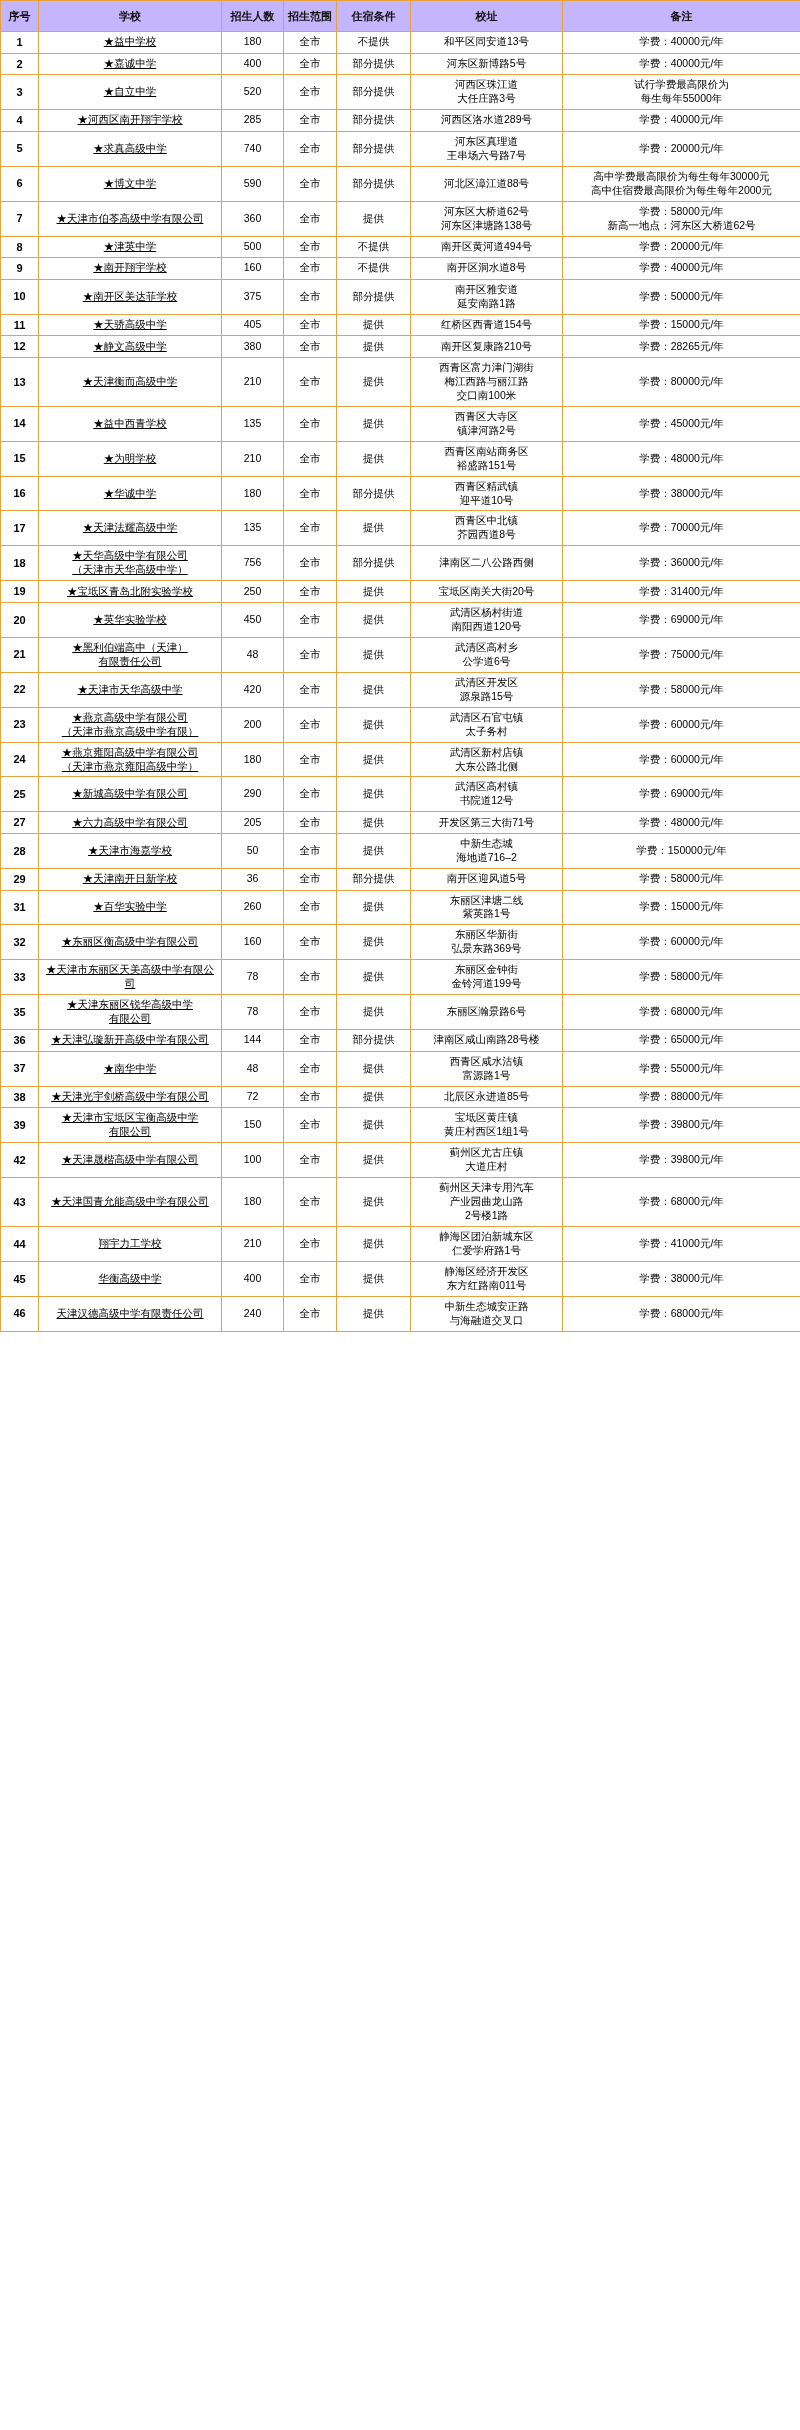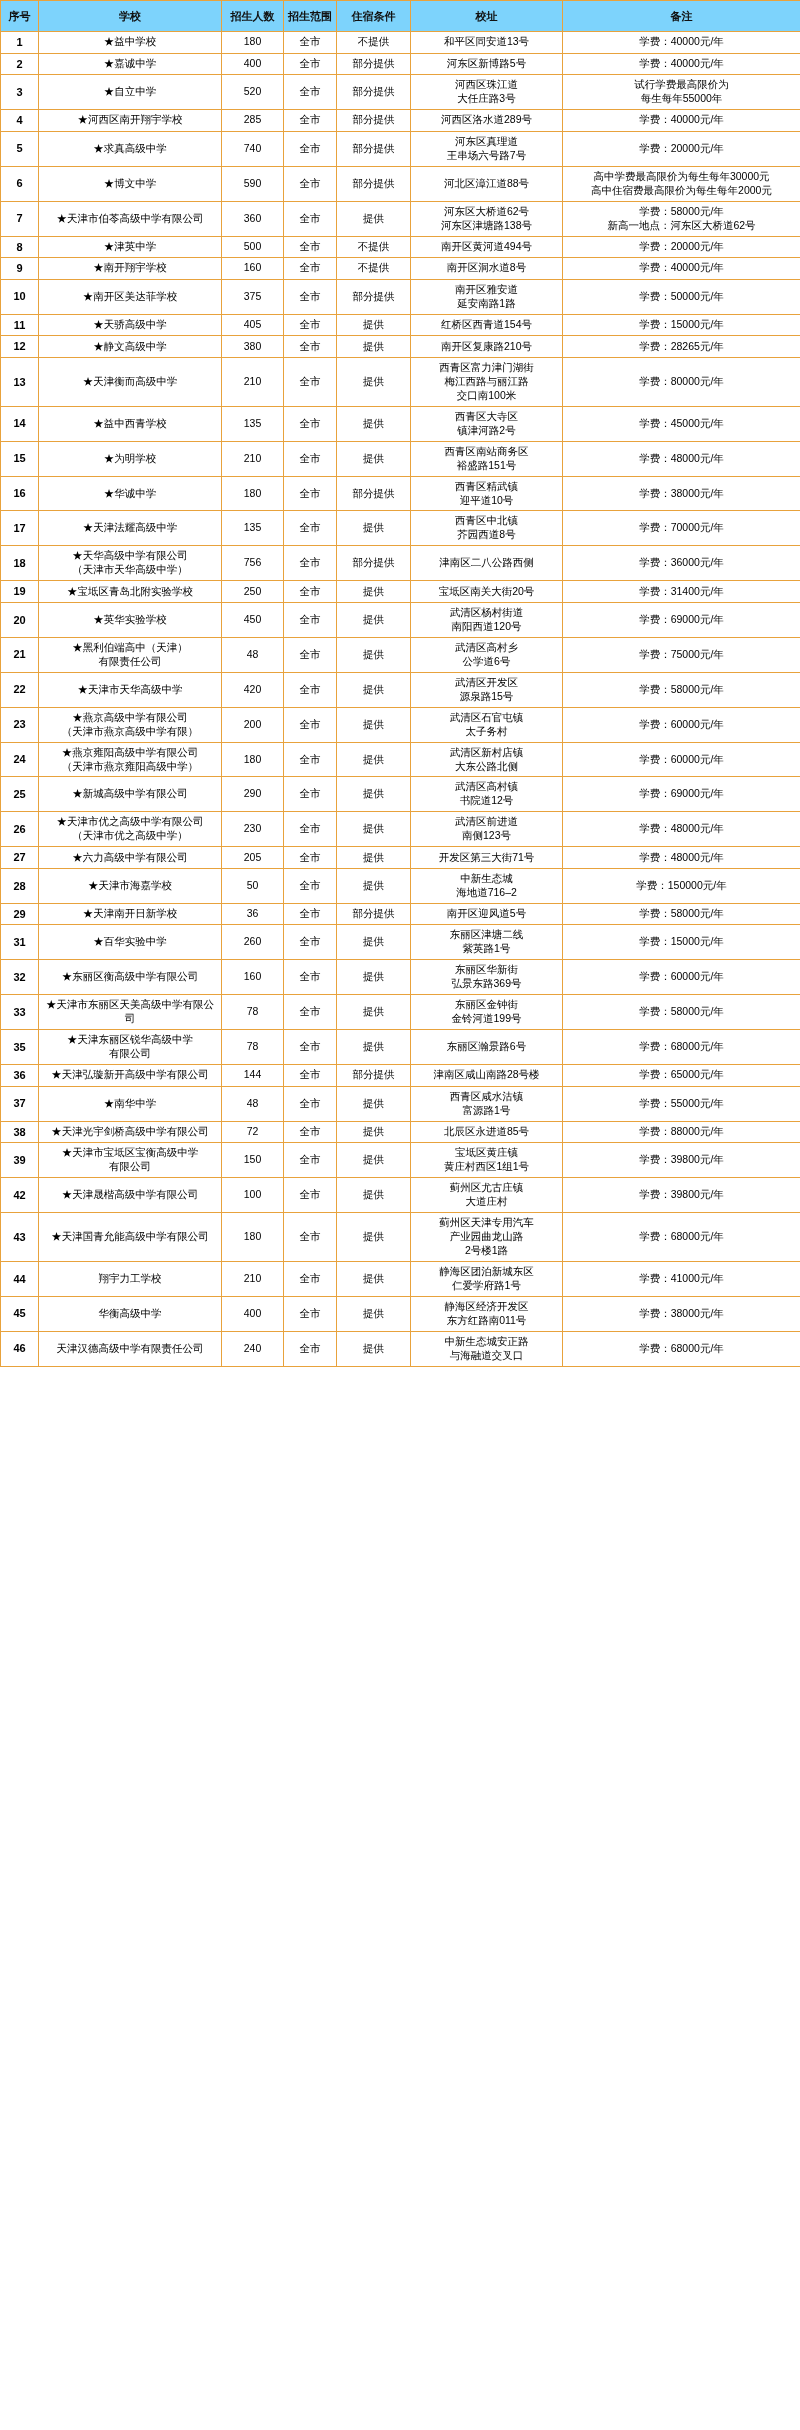--- a/index.html
+++ b/index.html
@@ -30,32 +30,33 @@
     border: 1px solid #e8a23c;
     padding: 3px 2px;
     text-align: center;
     vertical-align: middle;
     font-size: 10.5px;
     line-height: 1.33;
     word-wrap: break-word;
     overflow-wrap: break-word;
   }
   table.school-table thead th {
-    background: #7dd3fc;
+    background: #c4b5fd;
     font-weight: bold;
     font-size: 11px;
     height: 24px;
     color: #111;
   }
   table.school-table td.idx {
     font-weight: bold;
     font-size: 11px;
   }
   table.school-table td.name {
     text-align: center;
+    text-decoration: underline;
   }
   table.school-table td.addr,
   table.school-table td.note {
     text-align: center;
   }
 </style>
 </head>
 <body>
 
 <table class="school-table">
@@ -299,29 +300,20 @@
       <tr>
         <td class="idx">25</td>
         <td class="name">★新城高级中学有限公司</td>
         <td class="num">290</td>
         <td class="scope">全市</td>
         <td class="dorm">提供</td>
         <td class="addr">武清区高村镇<br>书院道12号</td>
         <td class="note">学费：69000元/年</td>
       </tr>
       <tr>
-        <td class="idx">26</td>
-        <td class="name">★天津市优之高级中学有限公司<br>（天津市优之高级中学）</td>
-        <td class="num">230</td>
-        <td class="scope">全市</td>
-        <td class="dorm">提供</td>
-        <td class="addr">武清区前进道<br>南侧123号</td>
-        <td class="note">学费：48000元/年</td>
-      </tr>
-      <tr>
         <td class="idx">27</td>
         <td class="name">★六力高级中学有限公司</td>
         <td class="num">205</td>
         <td class="scope">全市</td>
         <td class="dorm">提供</td>
         <td class="addr">开发区第三大街71号</td>
         <td class="note">学费：48000元/年</td>
       </tr>
       <tr>
         <td class="idx">28</td>

